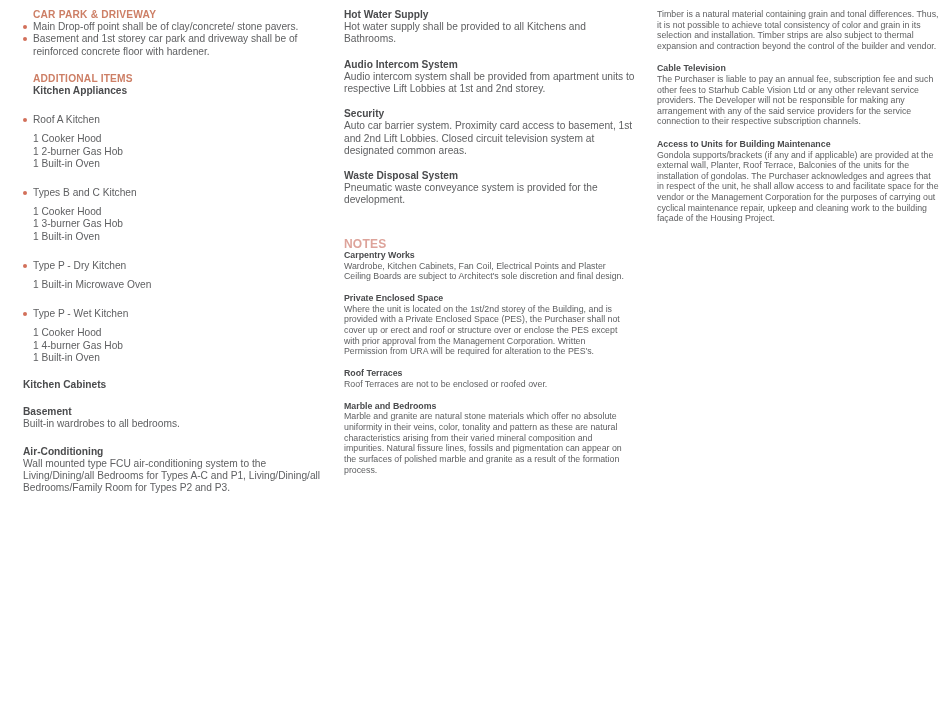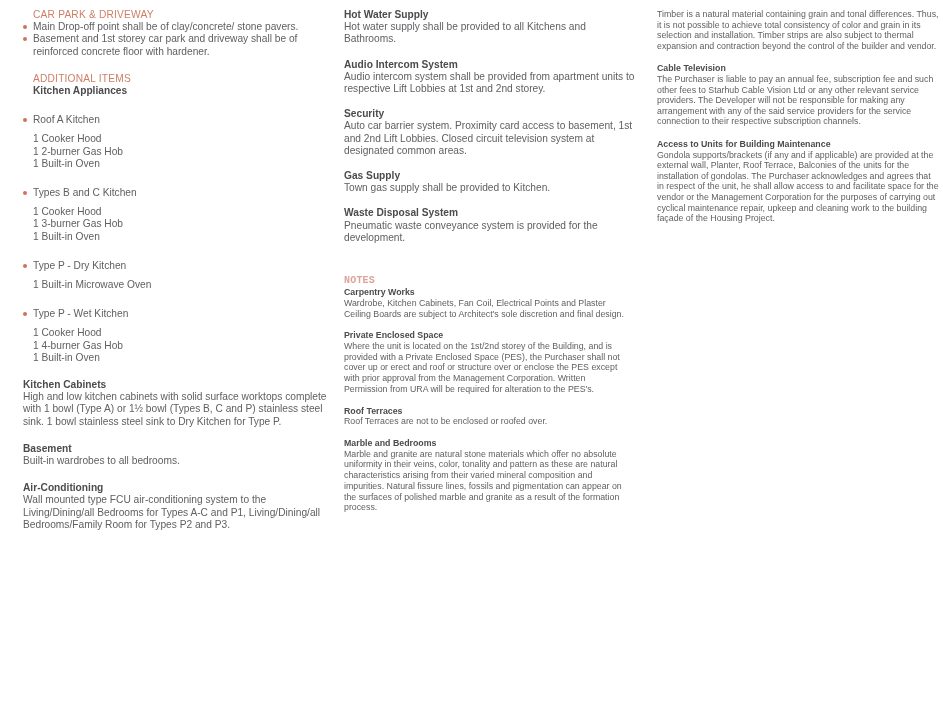--- a/index.html
+++ b/index.html
@@ -15,31 +15,30 @@
     background: #ffffff;
     overflow: hidden;
   }
   .col { position: absolute; top: 9px; color: #5f6062; }
   .col-left  { left: 22px;  width: 308px; font-size: 10.2px; line-height: 12.2px; }
   .col-mid   { left: 344px; width: 294px; font-size: 10.2px; line-height: 12.2px; }
   .col-right { left: 657px; width: 282px; font-size: 8.8px;  line-height: 10.6px; }
 
   .cat {
     font-size: 10.2px;
-    font-weight: normal;
+    font-weight: bold;
     color: #cd7f66;
     letter-spacing: 0.2px;
     margin-left: 11px;
   }
   .cat-notes {
-    font-size: 10px;
+    font-size: 12px;
     font-weight: bold;
     color: #dda39a;
     letter-spacing: 0.2px;
-    font-family: Liberation Mono, monospace;
   }
   .subhead { font-weight: bold; color: #4a4b4d; margin-left: 11px; }
 
   .bullet-row { position: relative; margin-left: 11px; }
   .bullet-dot {
     position: absolute; left: -10px; top: 4px;
     width: 4px; height: 4px; border-radius: 50%;
     background: #d2705a;
   }
   .mt { margin-top: 15px; }
@@ -110,21 +109,20 @@
       <span>Type P - Wet Kitchen</span>
     </div>
     <div class="kitchen-items">
       <div>1 Cooker Hood</div>
       <div>1 4-burner Gas Hob</div>
       <div>1 Built-in Oven</div>
     </div>
 
     <div class="sec">
       <div class="sec-title">Kitchen Cabinets</div>
-      <div class="sec-body">High and low kitchen cabinets with solid surface worktops complete with 1 bowl (Type A) or 1½ bowl (Types B, C and P) stainless steel sink. 1 bowl stainless steel sink to Dry Kitchen for Type P.</div>
     </div>
     <div class="sec">
       <div class="sec-title">Basement</div>
       <div class="sec-body">Built-in wardrobes to all bedrooms.</div>
     </div>
     <div class="sec">
       <div class="sec-title">Air-Conditioning</div>
       <div class="sec-body">Wall mounted type FCU air-conditioning system to the Living/Dining/all Bedrooms for Types A-C and P1, Living/Dining/all Bedrooms/Family Room for Types P2 and P3.</div>
     </div>
   </div>
@@ -135,24 +133,20 @@
       <div class="sec-title">Hot Water Supply</div>
       <div class="sec-body">Hot water supply shall be provided to all Kitchens and Bathrooms.</div>
     </div>
     <div class="sec-mid">
       <div class="sec-title">Audio Intercom System</div>
       <div class="sec-body">Audio intercom system shall be provided from apartment units to respective Lift Lobbies at 1st and 2nd storey.</div>
     </div>
     <div class="sec-mid">
       <div class="sec-title">Security</div>
       <div class="sec-body">Auto car barrier system. Proximity card access to basement, 1st and 2nd Lift Lobbies. Closed circuit television system at designated common areas.</div>
-    </div>
-    <div class="sec-mid">
-      <div class="sec-title">Gas Supply</div>
-      <div class="sec-body">Town gas supply shall be provided to Kitchen.</div>
     </div>
     <div class="sec-mid">
       <div class="sec-title">Waste Disposal System</div>
       <div class="sec-body">Pneumatic waste conveyance system is provided for the development.</div>
     </div>
 
     <div class="notes-block">
       <h2 class="cat-notes">NOTES</h2>
 
       <div class="notes-sec">

